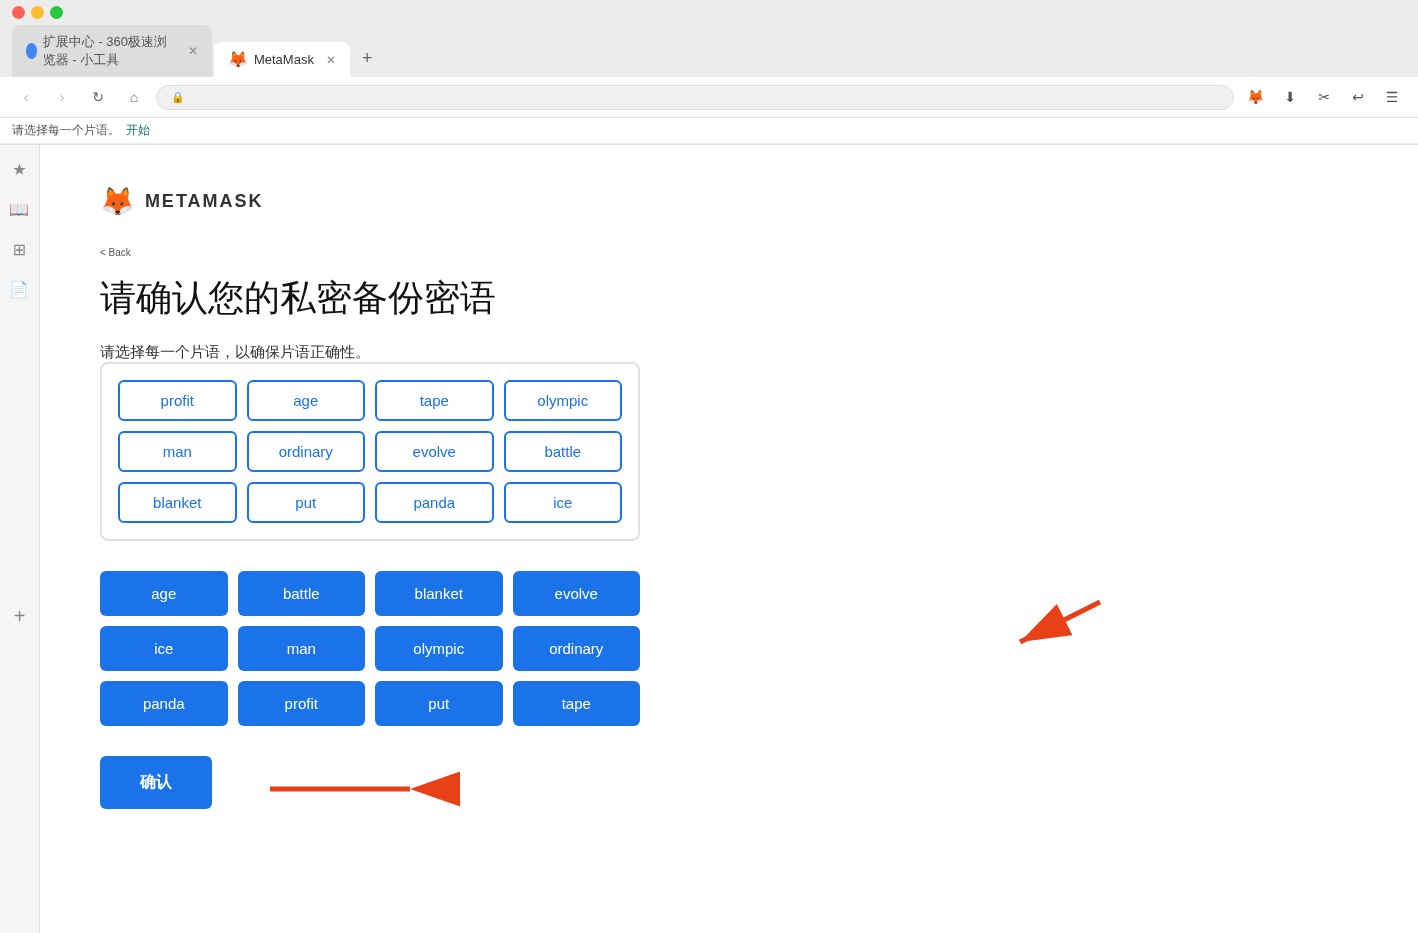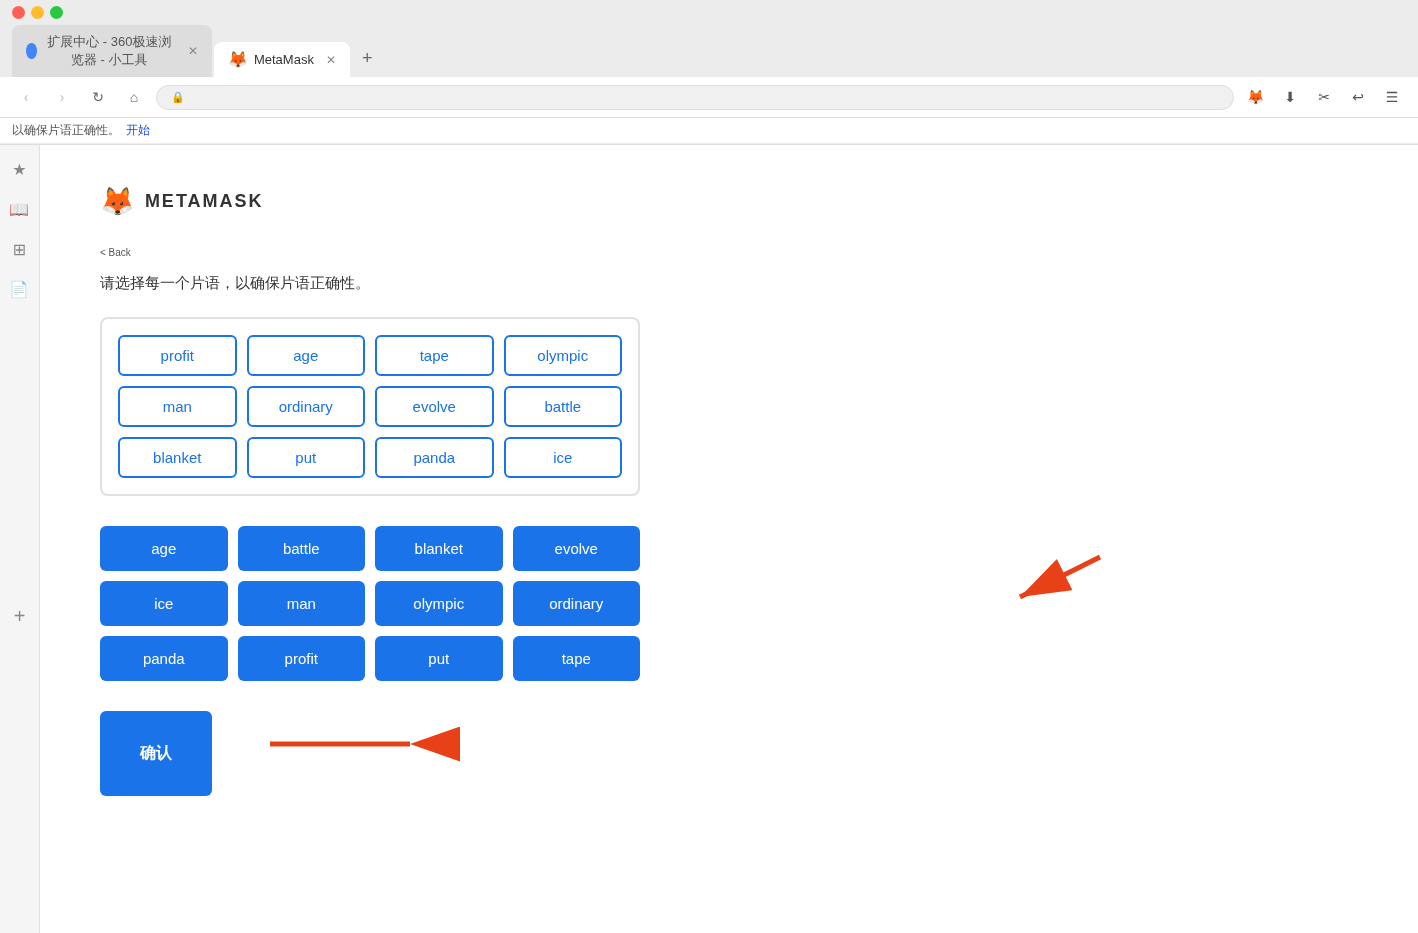--- a/index.html
+++ b/index.html
@@ -23,21 +23,20 @@
     .wc { width: 13px; height: 13px; border-radius: 50%; }
     .wc-close { background: #ff5f57; }
     .wc-min { background: #ffbd2e; }
     .wc-max { background: #28c940; }
     .tab-bar {
       display: flex;
       align-items: flex-end;
       padding: 0 12px;
       background: #ececec;
       gap: 2px;
-      text-align: center;
     }
     .tab {
       display: flex;
       align-items: center;
       gap: 6px;
       padding: 8px 14px;
       border-radius: 8px 8px 0 0;
       font-size: 13px;
       color: #555;
       background: #ddd;
@@ -94,21 +93,21 @@
     .info-bar {
       background: #fff;
       padding: 4px 12px;
       font-size: 12px;
       color: #555;
       border-bottom: 1px solid #eee;
       display: flex;
       gap: 6px;
       align-items: center;
     }
-    .info-bar a { color: #1d4ed8; text-decoration: none; cursor: pointer; }
+    .info-bar a { color: #0f766e; text-decoration: none; cursor: pointer; }
 
     
     .browser-body {
       display: flex;
       height: calc(100vh - 110px);
     }
     .sidebar {
       width: 40px;
       background: #f5f5f5;
       border-right: 1px solid #e0e0e0;
@@ -160,21 +159,20 @@
     }
     .page-heading {
       font-size: 36px;
       font-weight: 500;
       color: #111;
       margin-bottom: 20px;
     }
     .page-subtitle {
       font-size: 15px;
       color: #333;
-      margin-bottom: 24px;
     }
 
     
     .word-grid-box {
       border: 2px solid #e0e0e0;
       border-radius: 8px;
       padding: 16px;
       display: grid;
       grid-template-columns: repeat(4, 1fr);
       gap: 10px;
@@ -211,21 +209,21 @@
       cursor: pointer;
       transition: background 0.1s;
     }
 
     
     .confirm-btn {
       background: #1a73e8;
       color: #fff;
       border: none;
       border-radius: 6px;
-      padding: 32px 40px;
+      padding: 16px 40px;
       font-size: 16px;
       font-weight: 600;
       cursor: pointer;
       display: inline-block;
     }
 
     
     .arrow-area {
       position: relative;
       max-width: 900px;
@@ -273,21 +271,21 @@
     <div class="browser-actions">
       <div class="browser-action-btn">🦊</div>
       <div class="browser-action-btn">⬇</div>
       <div class="browser-action-btn">✂</div>
       <div class="browser-action-btn">↩</div>
       <div class="browser-action-btn">☰</div>
     </div>
   </div>
 
   <div class="info-bar">
-    <span>以确保片语正确性。</span>
+    <span>请选择每一个片语。</span>
     <a>开始</a>
   </div>
 </div>
 
 <div class="browser-body">
 
   <div class="sidebar">
     <div class="sidebar-icon">★</div>
     <div class="sidebar-icon">📖</div>
     <div class="sidebar-icon">⊞</div>
@@ -300,20 +298,21 @@
     
     <div class="metamask-header">
       <span class="fox-emoji">🦊</span>
       <span class="metamask-title">METAMASK</span>
     </div>
 
     
     <div class="back-link">&lt; Back</div>
 
     
+    <h1 class="page-heading">请确认您的私密备份密语</h1>
 
     
     <p class="page-subtitle">请选择每一个片语，以确保片语正确性。</p>
 
     
     <div class="arrow-area">
 
       
       <div class="word-grid-box" id="unselected-grid">
       <div class="word-chip">profit</div>

